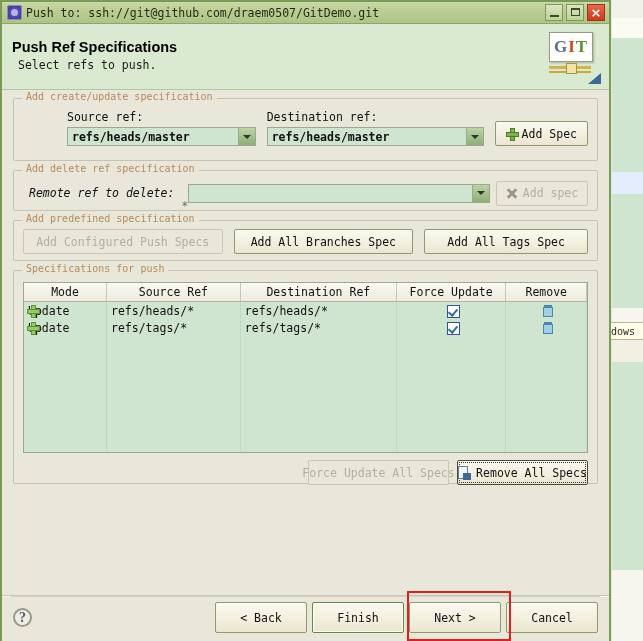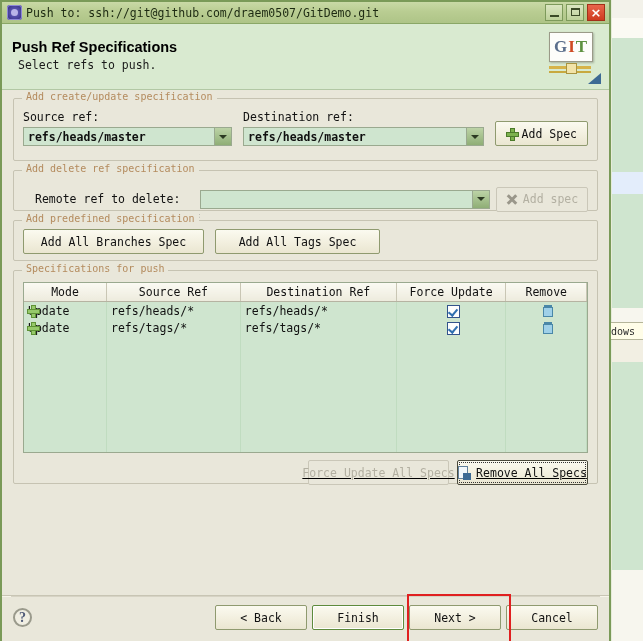--- a/index.html
+++ b/index.html
@@ -277,21 +277,21 @@
   }
   .icon-x::before { transform: rotate(45deg); }
   .icon-x::after  { transform: rotate(-45deg); }
 
   
   .row-spec {
     display: flex;
     align-items: flex-end;
     gap: 11px;
   }
-  .col-src { width: 213px; }
+  .col-src { width: 213px; margin-left: 44px; }
   .col-dst { width: 245px; }
 
   .row-delete {
     display: flex;
     align-items: center;
     gap: 6px;
   }
   .delete-label-wrap { position: relative; padding-right:2px;}
   .delete-star {
     position: absolute;
@@ -374,21 +374,20 @@
     content:''; position:absolute; left:1px; top:0; width:8px; height:2px;
     background:#cfeaf6; border:1px solid #4a87a8; box-sizing:border-box;
   }
   .empty-row td { height: 17px; }
 
   .table-actions {
     display: flex;
     justify-content: flex-end;
     gap: 8px;
     margin-top: 7px;
-    text-decoration: underline;
   }
   .btn.focus-dotted {
     outline: 1px dotted #333;
     outline-offset: -3px;
     border-color: #4a4a3c;
   }
   .icon-doc {
     width: 13px; height: 14px; position: relative; flex:0 0 auto;
   }
   .icon-doc::before {
@@ -418,21 +417,21 @@
     border: 2px solid #9a9a8c;
     background: #f0eee2;
     color: #4f5a78;
     font-family: "Liberation Serif", serif;
     font-size: 14px; font-weight: bold;
     display:flex; align-items:center; justify-content:center;
     box-sizing: border-box;
   }
   .footer-spacer { flex: 1 1 auto; }
   .nav-btns { display: flex; gap: 5px; align-items:center; position:relative;}
-  .btn.nav { width: 92px; height: 25px; padding: 0; }
+  .btn.nav { width: 92px; height: 31px; padding: 0; }
   .btn.finish {
     border: 1px solid #5e8b3c;
     box-shadow: inset 0 0 0 1px #ffffff;
   }
   .finish-highlight {
     position: absolute;
     border: 2px solid #e02020;
     pointer-events: none;
   }
   .sep-line {
@@ -515,37 +514,40 @@
             <span class="icon-plus"></span>
             <span>Add Spec</span>
           </div>
         </div>
       </div>
 
       <div class="group" style="height:41px; padding-top:9px;">
         <span class="legend">Add delete ref specification</span>
         <div class="row-delete">
           <span class="delete-label-wrap">
-            <span class="field-label" style="margin:12px;">Remote ref to delete:</span>
+            <span class="field-label" style="margin:6px;font-style:italic;">Remote ref to delete:</span>
             <span class="delete-star">*</span>
           </span>
           <div class="combo" style="flex:1 1 auto; max-width:327px;">
             <span class="val"></span>
             <span class="arrow"></span>
           </div>
           <div class="btn disabled" style="width:92px;">
             <span class="icon-x"></span>
             <span>Add spec</span>
           </div>
         </div>
       </div>
 
       <div class="group" style="height:41px; padding-top:8px;">
         <span class="legend">Add predefined specification</span>
         <div class="row-predef">
+          <div class="btn disabled" style="width:201px;">
+            <span>Add Configured Push Specs</span>
+          </div>
           <div class="btn" style="width:181px;">
             <span>Add All Branches Spec</span>
           </div>
           <div class="btn" style="width:165px;">
             <span>Add All Tags Spec</span>
           </div>
         </div>
       </div>
 
       <div class="group" style="height:214px; padding:11px 9px 8px 9px;">

